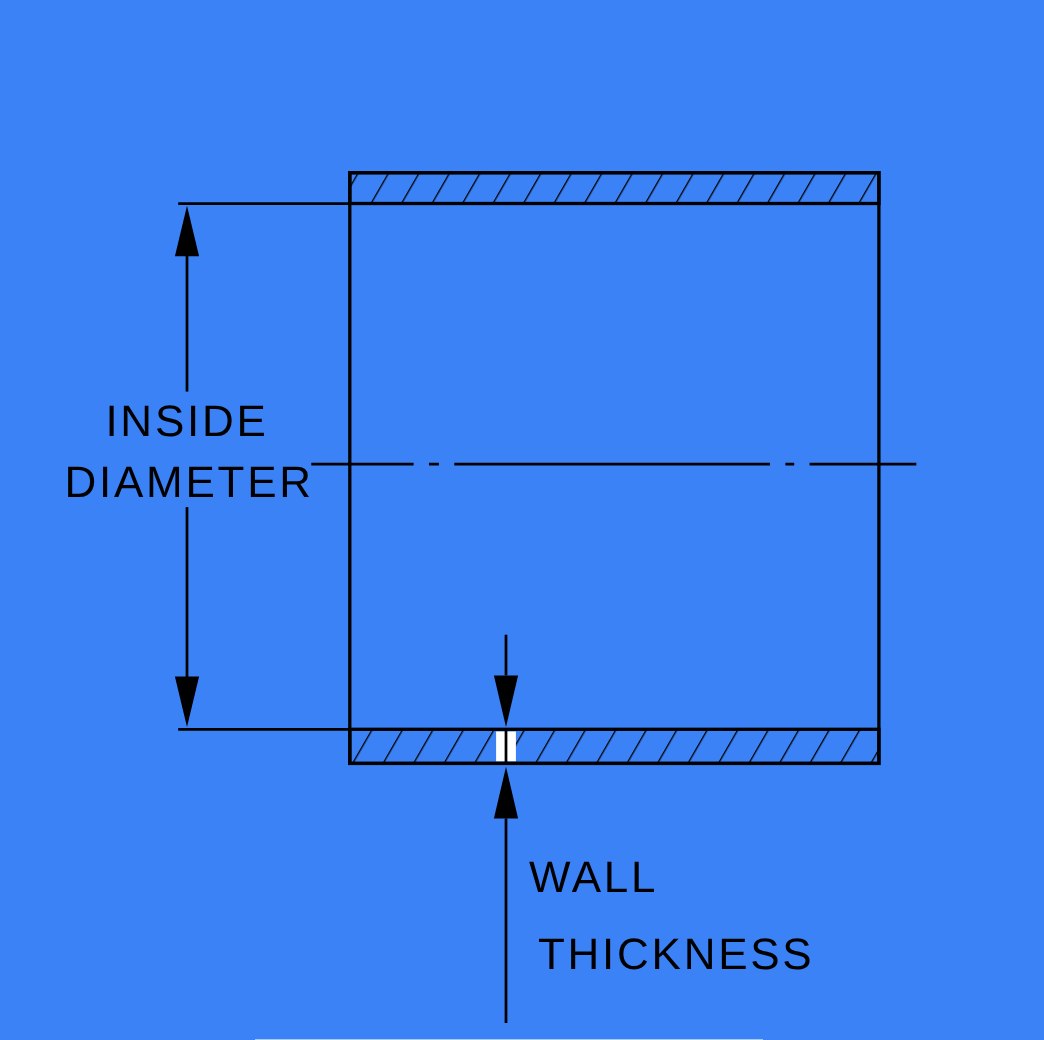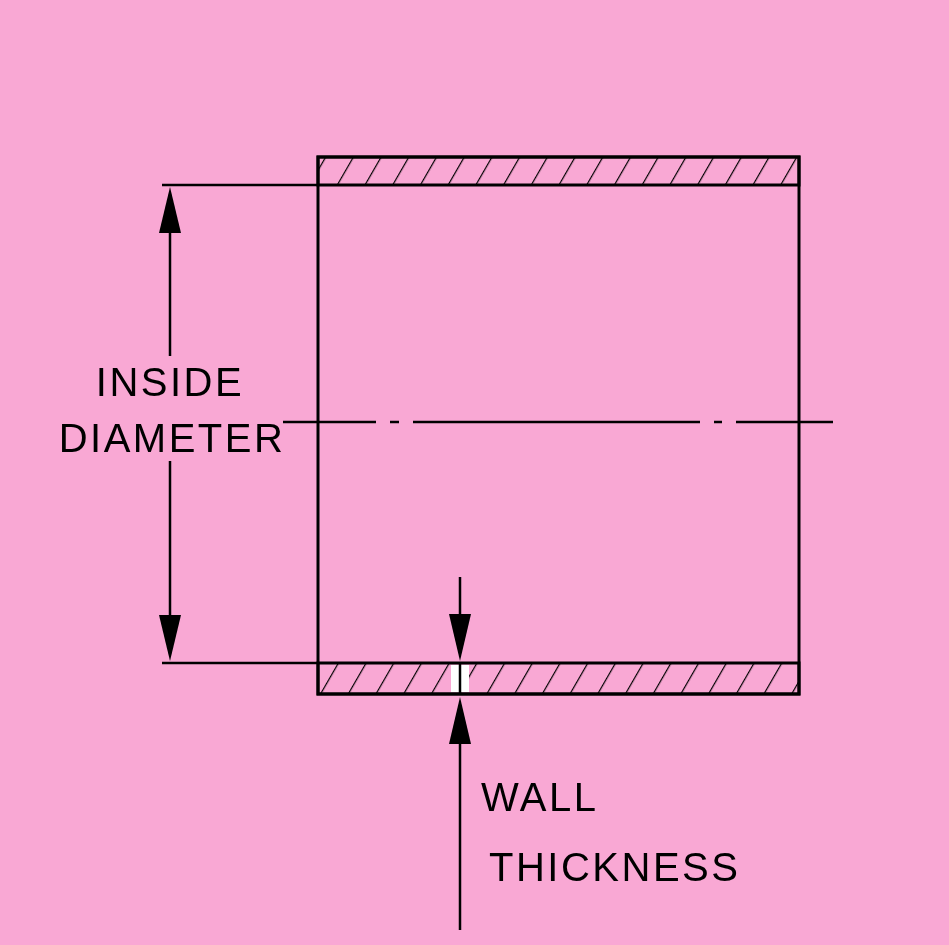--- a/index.html
+++ b/index.html
@@ -7,21 +7,21 @@
     padding: 0;
     width: 949px;
     height: 945px;
     background: #ffffff;
     font-family: "Liberation Sans", sans-serif;
   }
   .canvas {
     position: relative;
     width: 949px;
     height: 945px;
-    background: #f9a8d4;
+    background: #3b82f6;
     overflow: hidden;
   }
   svg { display: block; }
   .outline { stroke: #000000; stroke-width: 3; fill: none; }
   .band { stroke: #000000; stroke-width: 3; }
   .dim { stroke: #000000; stroke-width: 2.5; fill: none; }
   .arrow { fill: #000000; stroke: none; }
   .halo { fill: #ffffff; stroke: none; }
   .label {
     fill: #000000;

